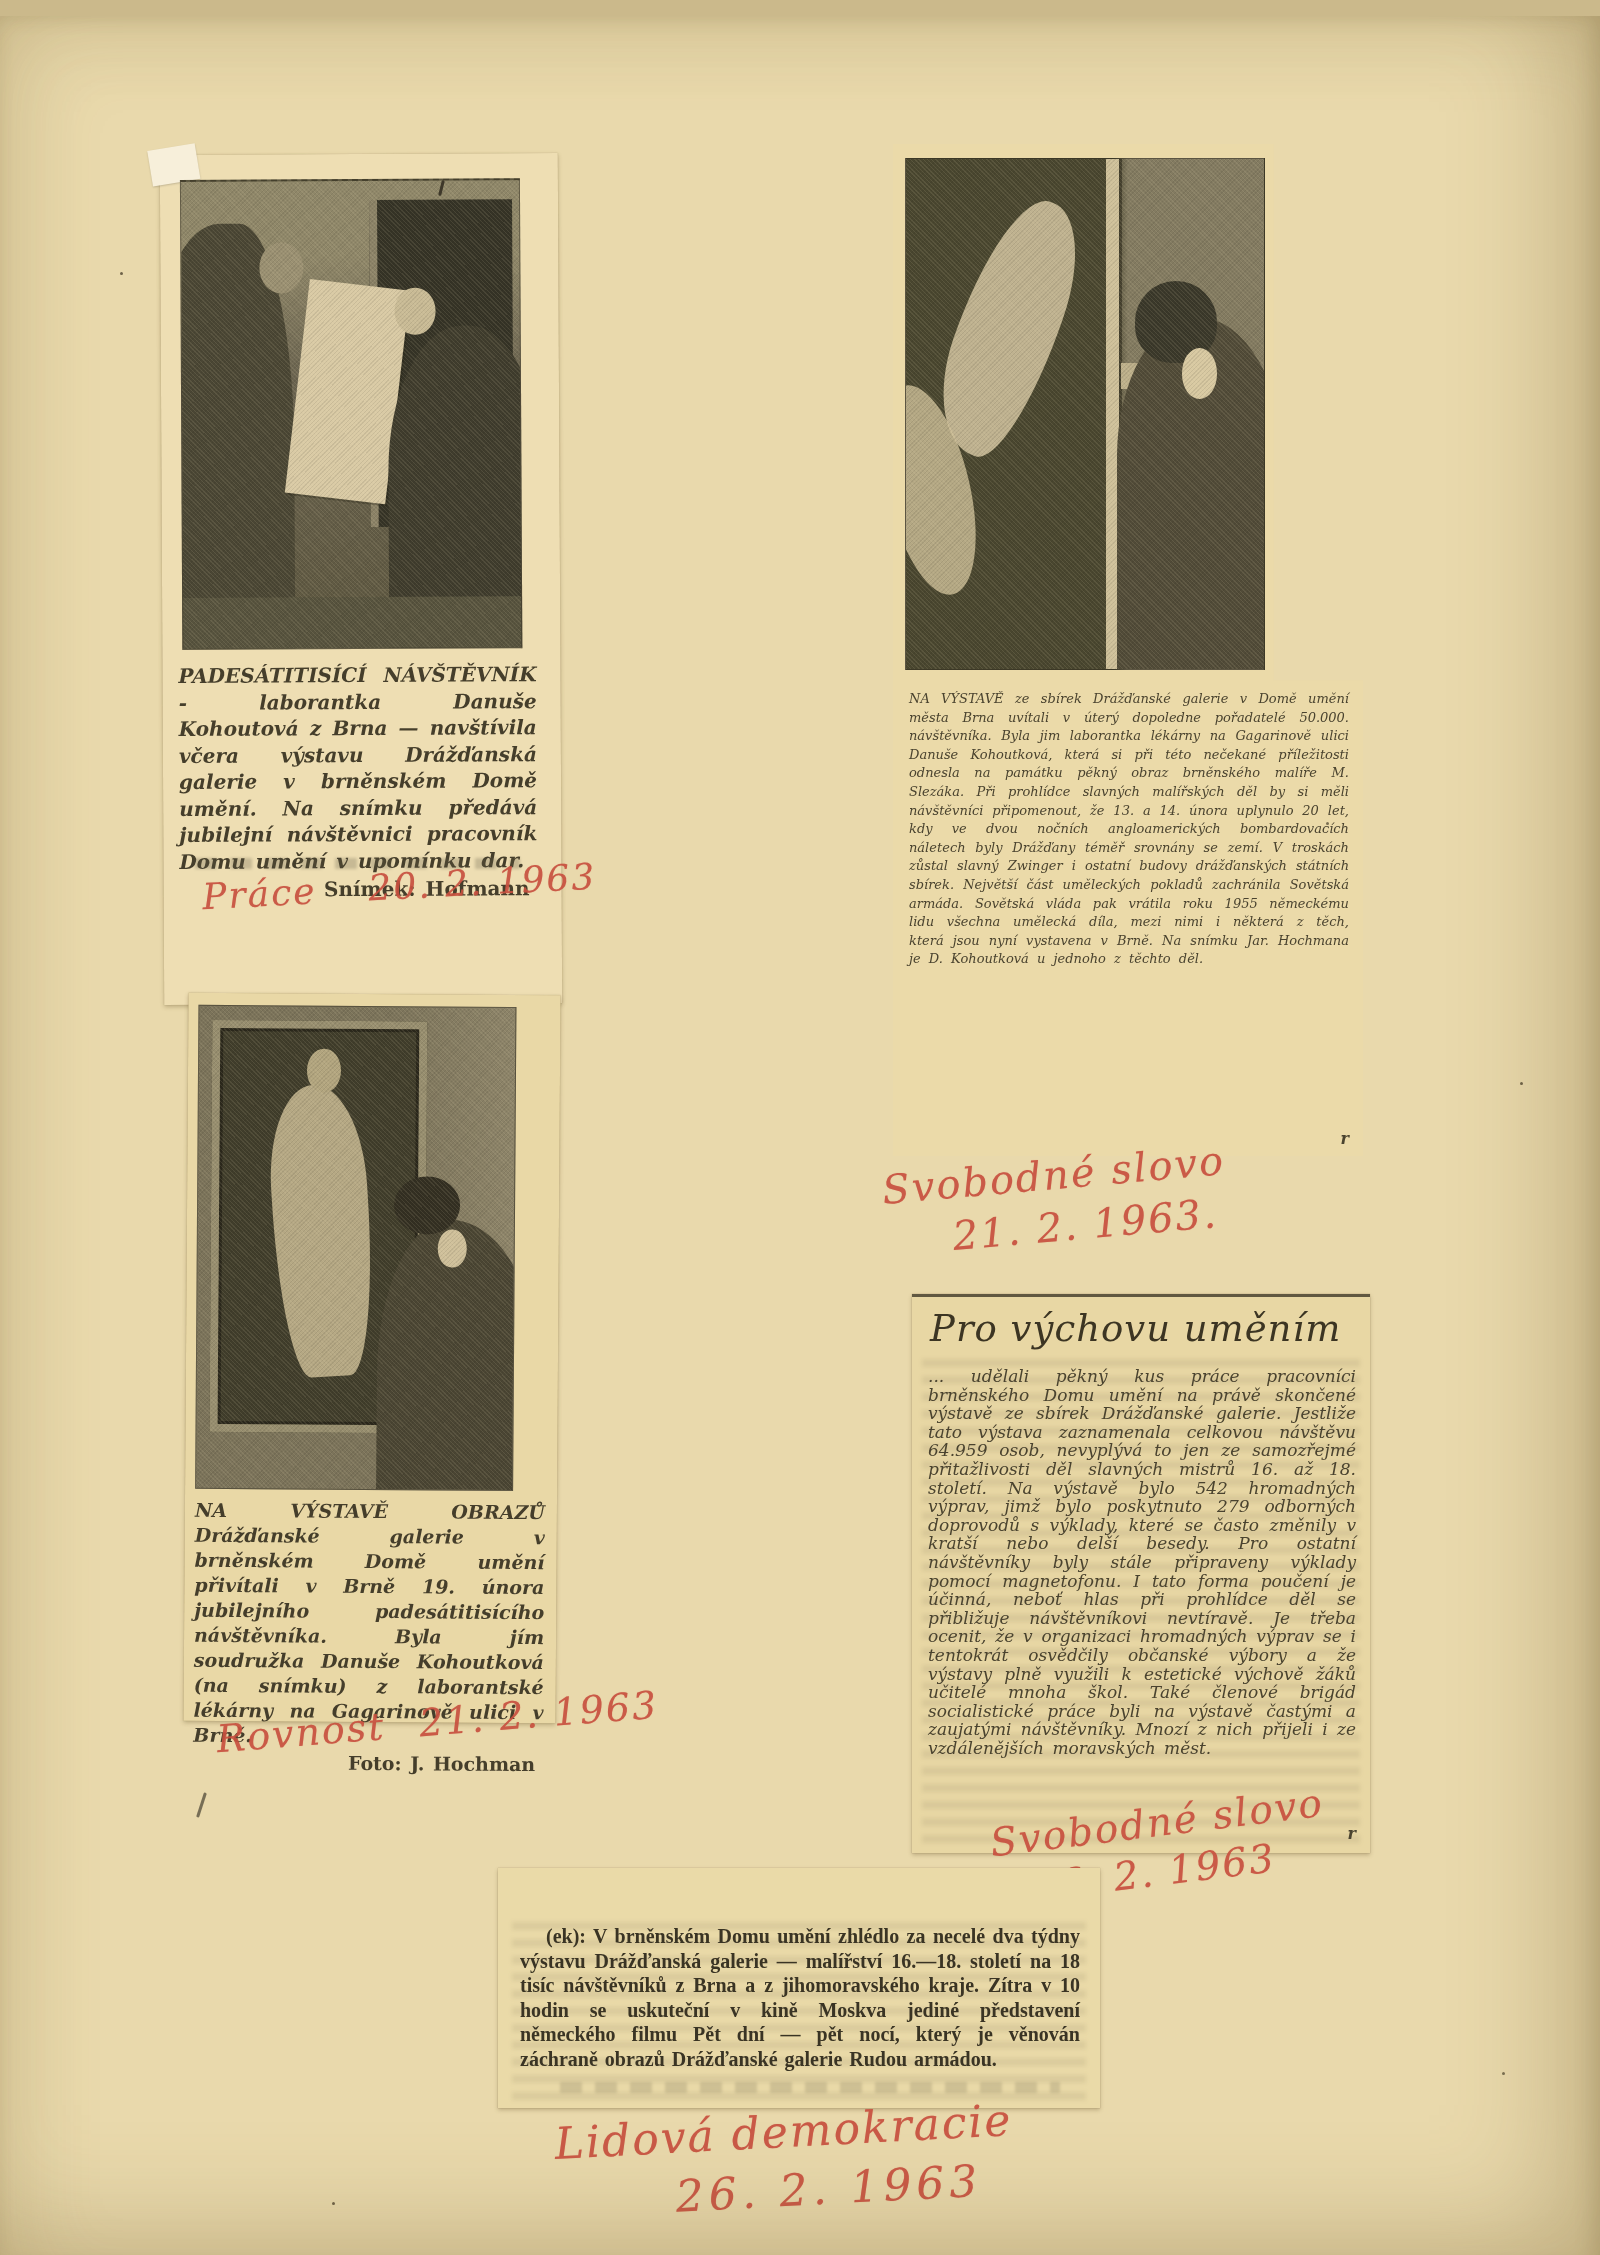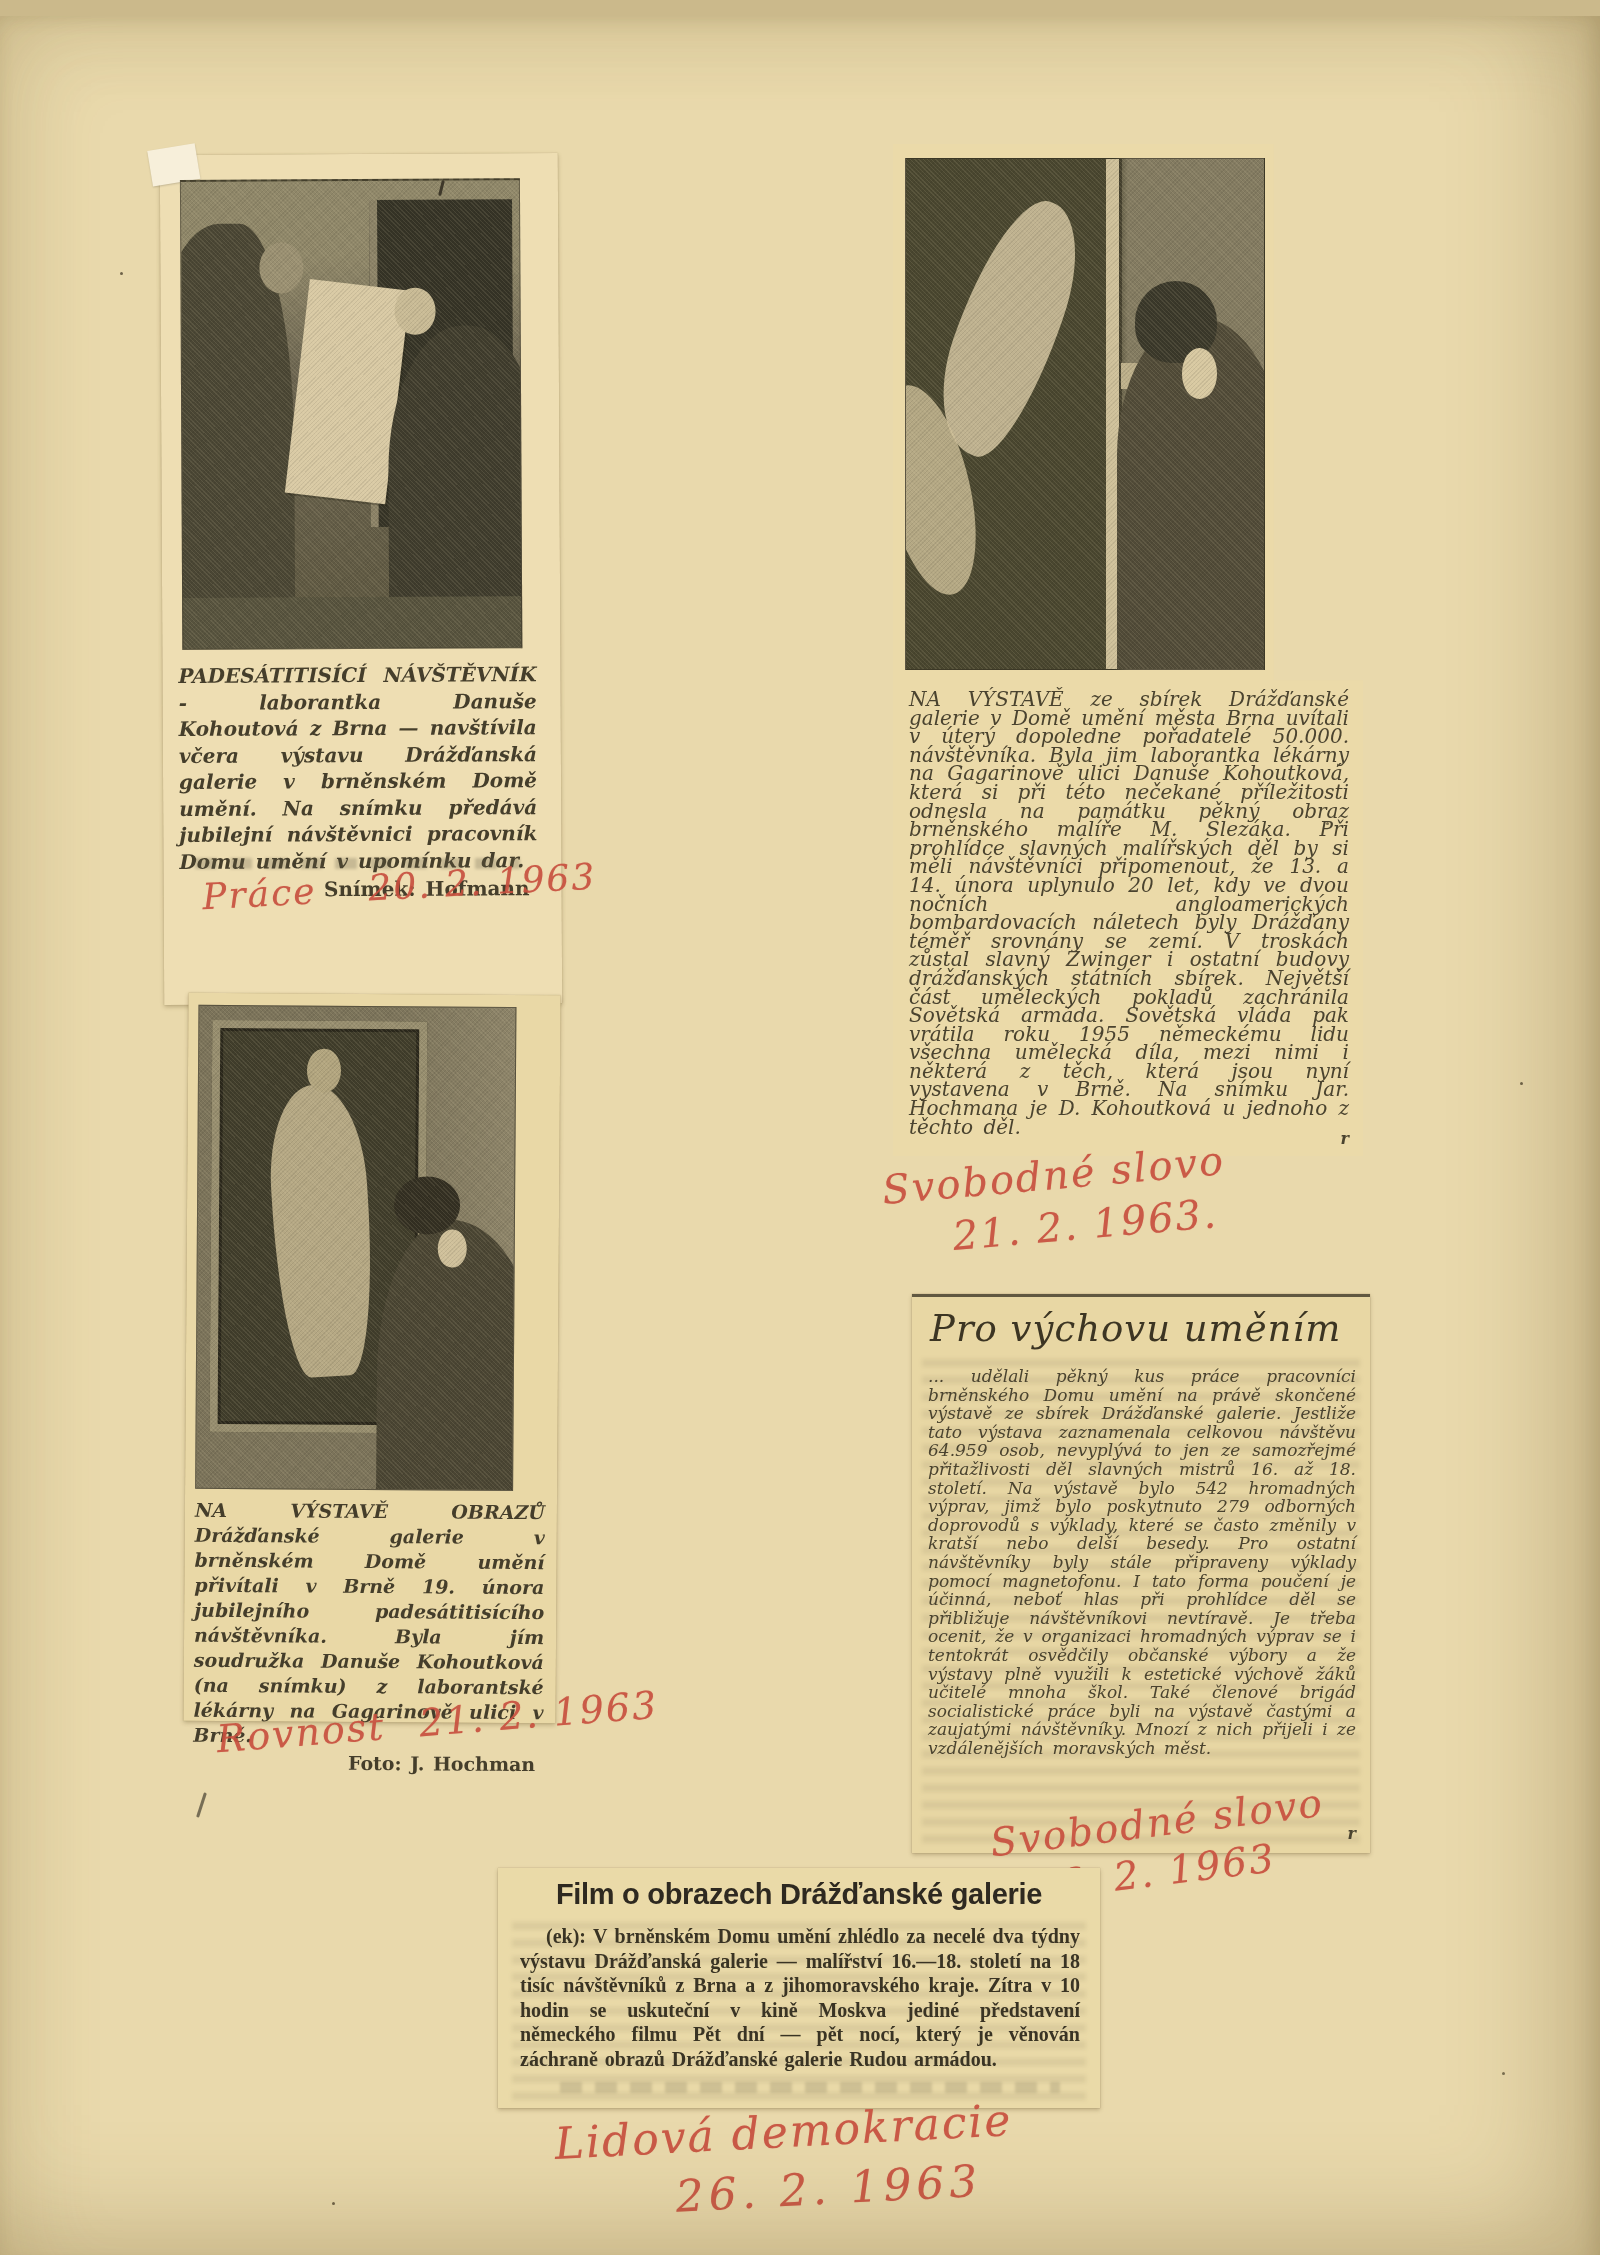--- a/index.html
+++ b/index.html
@@ -72,21 +72,21 @@
     border-radius:50% 50% 30% 30%/35% 35% 60% 60%;transform:rotate(-4deg);}
   .p3-fighead{left:44%;top:5%;width:17%;height:11%;background:#b2a57f;border-radius:50%;}
   .p3-viewer{right:-7%;bottom:-6%;width:50%;height:62%;background:#4a4533;border-radius:45% 55% 0 0/52% 46% 0 0;}
   .p3-viewer-hat{right:17%;top:35%;width:21%;height:12%;background:#332f22;border-radius:50%;}
   .p3-viewer-face{right:15%;top:46%;width:9%;height:8%;background:#cfc09b;border-radius:50%;}
   
   .cap{position:absolute;text-align:justify;}
   .cap1{left:16px;top:508px;width:358px;font-weight:bold;font-style:italic;
     font-size:20px;line-height:26.5px;color:#453e2b;word-spacing:3px;}
   .credit{display:block;text-align:right;font-weight:bold;padding-right:8px;margin-top:2px;font-style:normal;}
-  .cap2{left:16px;top:546px;width:440px;font-style:italic;font-size:20px;line-height:18.6px;
+  .cap2{left:16px;top:546px;width:440px;font-style:italic;font-size:13px;line-height:18.6px;
     word-spacing:4px;color:#4a432f;}
   .cap3{left:10px;top:505px;width:350px;font-weight:bold;font-style:italic;
     font-size:19px;line-height:25px;color:#453e2b;word-spacing:2px;}
   .cap3 .credit{font-style:normal;}
   .title4{position:absolute;left:18px;top:10px;font-weight:normal;font-style:italic;
     font-size:37px;color:#3c3523;letter-spacing:1px;}
   .body4{position:absolute;left:16px;top:70px;width:428px;text-align:justify;font-style:italic;
     font-size:17px;line-height:18.6px;word-spacing:3px;color:#4a432f;}
   .endmark{position:absolute;font-style:italic;font-weight:bold;color:#4a432f;}
   .endmark2{right:14px;bottom:8px;}
@@ -198,21 +198,20 @@
     <div class="body4">... udělali pěkný kus práce pracovníci brněnského Domu umění na právě skončené výstavě ze sbírek Drážďanské galerie. Jestliže tato výstava zaznamenala celkovou návštěvu 64.959 osob, nevyplývá to jen ze samozřejmé přitažlivosti děl slavných mistrů 16. až 18. století. Na výstavě bylo 542 hromadných výprav, jimž bylo poskytnuto 279 odborných doprovodů s výklady, které se často změnily v kratší nebo delší besedy. Pro ostatní návštěvníky byly stále připraveny výklady pomocí magnetofonu. I tato forma poučení je účinná, neboť hlas při prohlídce děl se přibližuje návštěvníkovi nevtíravě. Je třeba ocenit, že v organizaci hromadných výprav se i tentokrát osvědčily občanské výbory a že výstavy plně využili k estetické výchově žáků učitelé mnoha škol. Také členové brigád socialistické práce byli na výstavě častými a zaujatými návštěvníky. Mnozí z nich přijeli i ze vzdálenějších moravských měst.</div>
     <span class="endmark endmark4">r</span>
   </div>
   <div class="note note-ss2">
     <span>Svobodné slovo</span>
     <span class="date">26. 2. 1963</span>
   </div>
 
   <div class="paper paper5">
     <div class="ghost" style="inset:50px 14px 8px;"></div>
-    <div class="title5">Film o obrazech Drážďanské galerie</div>
     <div class="body5">(ek): V brněnském Domu umění zhlédlo za necelé dva týdny výstavu Drážďanská galerie — malířství 16.—18. století na 18 tisíc návštěvníků z Brna a z jihomoravského kraje. Zítra v 10 hodin se uskuteční v kině Moskva jediné představení německého filmu Pět dní — pět nocí, který je věnován záchraně obrazů Drážďanské galerie Rudou armádou.</div>
   </div>
   <div class="smudge smudge-c"></div>
   <div class="note note-ld">
     <span>Lidová demokracie</span>
     <span class="date">26. 2. 1963</span>
   </div>
 
   <div class="mark mark-a"></div>
   <div class="mark mark-b"></div>

